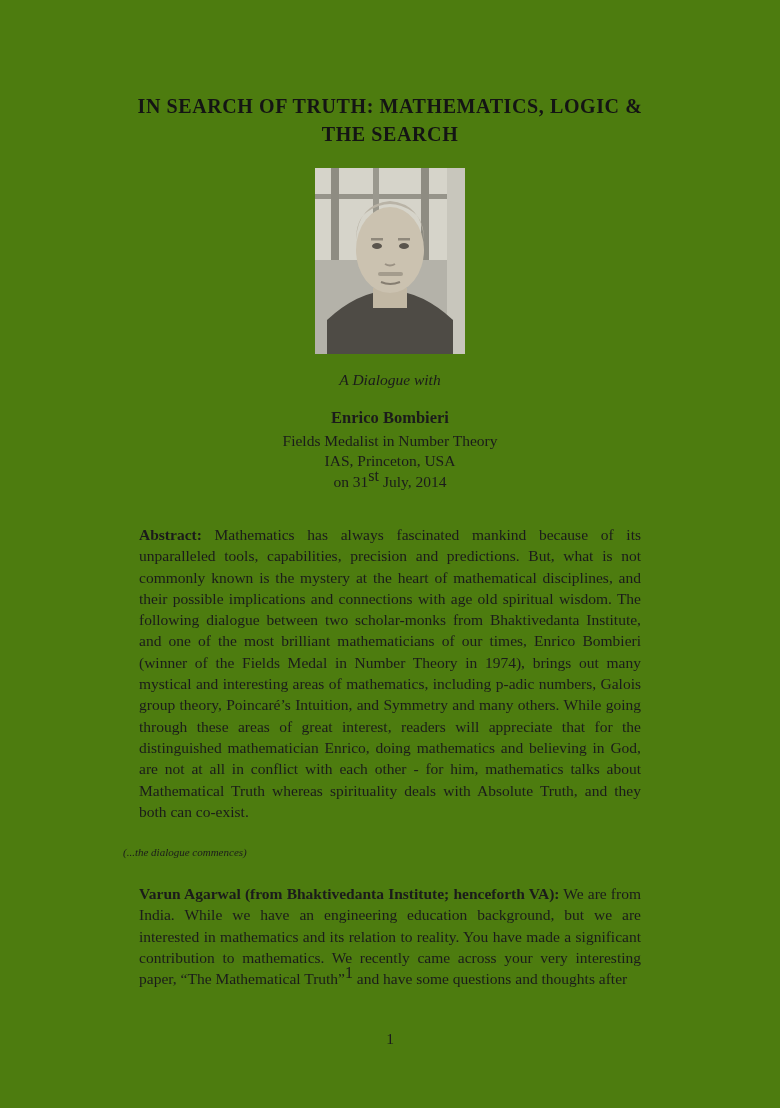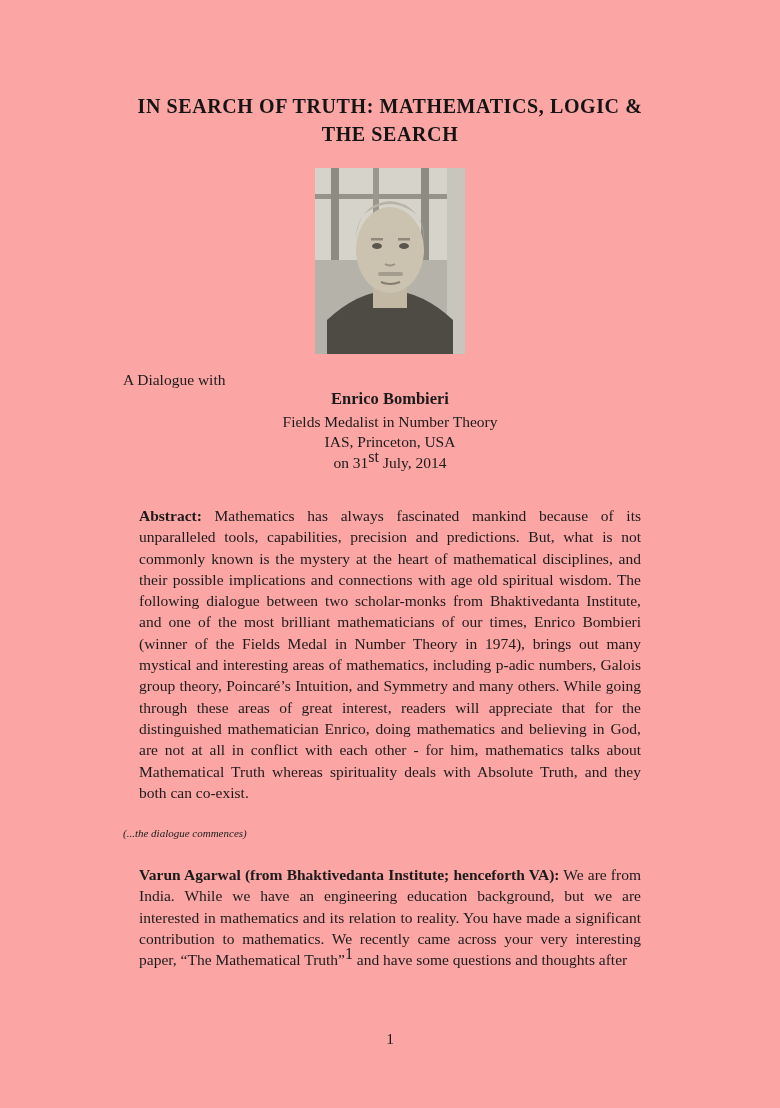--- a/index.html
+++ b/index.html
@@ -5,21 +5,21 @@
   html, body {
     margin: 0;
     padding: 0;
     background: #e9e9e9;
   }
   .page {
     position: relative;
     width: 780px;
     height: 1108px;
     margin: 0 auto;
-    background: #fca5a5;
+    background: #4d7c0f;
     color: #1b1b1b;
     font-family: "Liberation Serif", serif;
     overflow: hidden;
   }
   .content {
     width: 534px;
     margin: 0 auto;
     padding-top: 92px;
   }
   .title {
@@ -34,23 +34,26 @@
   .title-line { display: block; }
   .photo-wrap {
     width: 150px;
     height: 186px;
     margin: 20px auto 0 auto;
     background: #b9b7ae;
     overflow: hidden;
   }
   .photo-caption {
     margin-top: 17px;
+    text-align: center;
+    font-style: italic;
     font-size: 15.5px;
   }
   .speaker-block {
+    margin-top: 19px;
     text-align: center;
     font-size: 15.5px;
     line-height: 20.5px;
   }
   .speaker-name {
     font-weight: bold;
     font-size: 16.5px;
     margin-bottom: 2px;
   }
   sup {

